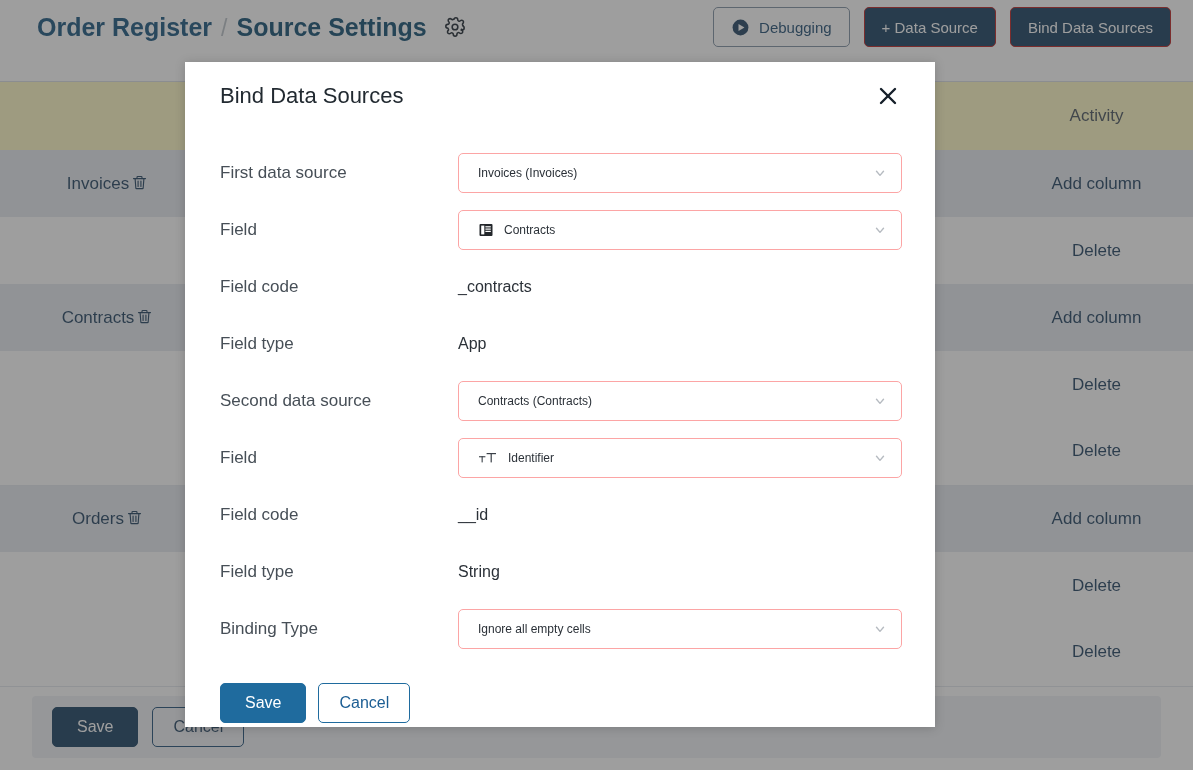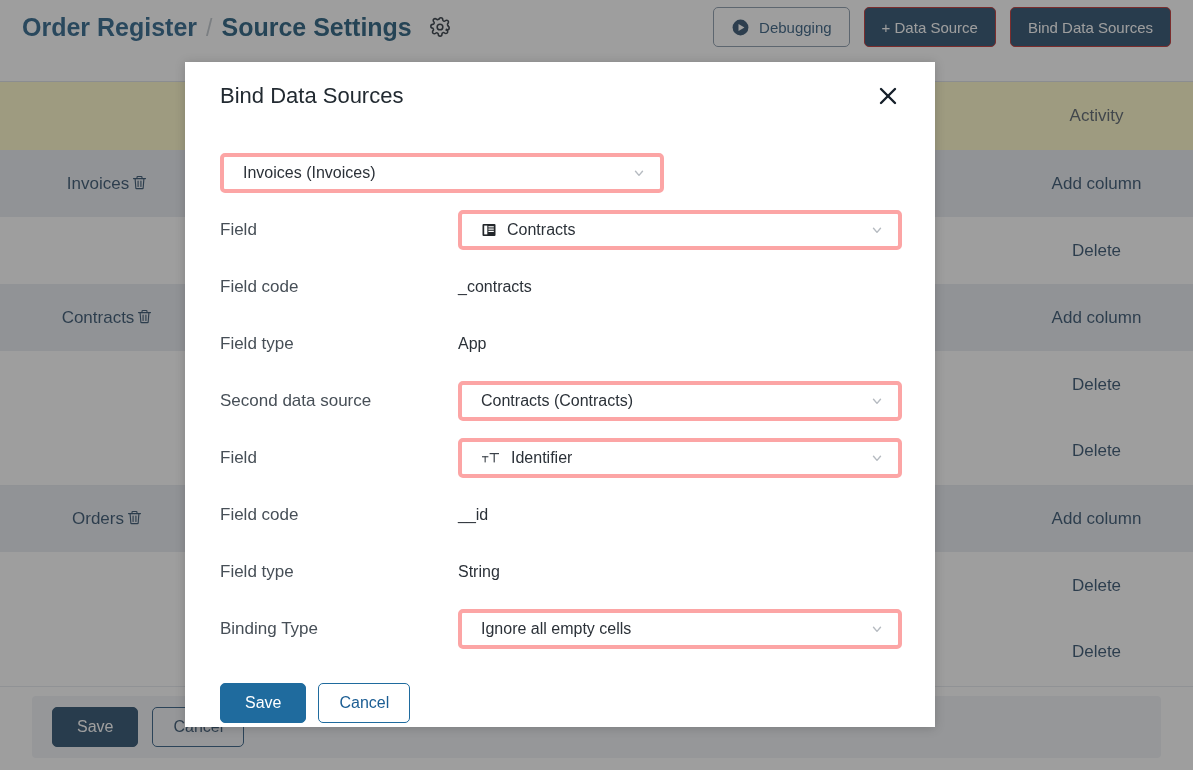--- a/index.html
+++ b/index.html
@@ -37,21 +37,21 @@
     background: #ffffff;
   }
 
   .breadcrumb {
     display: flex;
     align-items: baseline;
     gap: 9px;
     font-size: 25px;
     font-weight: bold;
   }
-  .crumb-link { color: #15527d; cursor: pointer; }
+  .crumb-link { color: #15527d; cursor: pointer; margin-left: 15px; }
   .crumb-sep  { color: #b9c0c7; font-weight: normal; font-size: 23px; }
   .crumb-current { color: #0c4a6e; }
   .gear-icon {
     margin-left: 8px;
     display: inline-block;
     vertical-align: middle;
     line-height: 0;
     position: relative;
     top: 2px;
   }
@@ -208,27 +208,27 @@
     flex: 0 0 238px;
     font-size: 17px;
     color: #474f57;
   }
   .form-control { flex: 1; }
 
   .select-box {
     position: relative;
     width: 444px;
     height: 40px;
-    border: 4px solid #fca5a5;
+    border: 1px solid #fca5a5;
     border-radius: 5px;
     background: #ffffff;
     display: flex;
     align-items: center;
     padding: 0 34px 0 19px;
-    font-size: 16px;
+    font-size: 12px;
     color: #2b3138;
     cursor: pointer;
   }
   .select-box .sel-text {
     overflow: hidden;
     text-overflow: ellipsis;
     white-space: nowrap;
   }
   .select-chevron {
     position: absolute;
@@ -442,20 +442,21 @@
         <svg width="24" height="24" viewBox="0 0 24 24" stroke="#16202a" stroke-width="2.4" stroke-linecap="round">
           <line x1="5" y1="5" x2="19" y2="19"></line>
           <line x1="19" y1="5" x2="5" y2="19"></line>
         </svg>
       </div>
     </div>
 
     <div class="modal-body">
 
       <div class="form-row">
+        <div class="form-label">First data source</div>
         <div class="form-control">
           <div class="select-box">
             <span class="sel-text">Invoices (Invoices)</span>
             <span class="select-chevron">
               <svg width="14" height="14" viewBox="0 0 24 24" fill="none" stroke="#b6bbc1" stroke-width="2.4" stroke-linecap="round" stroke-linejoin="round">
                   <polyline points="6,9 12,16 18,9"></polyline>
                 </svg>
             </span>
           </div>
         </div>

